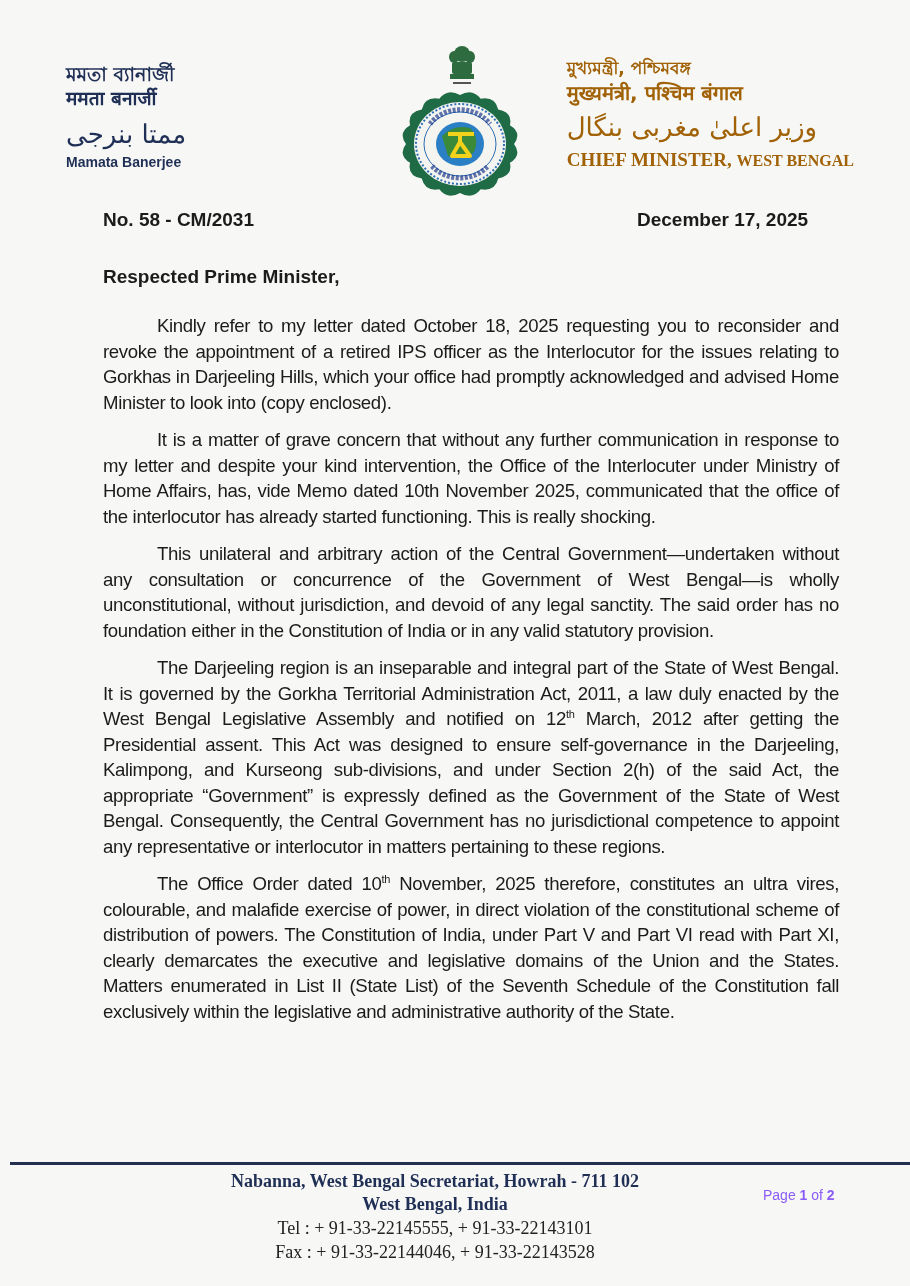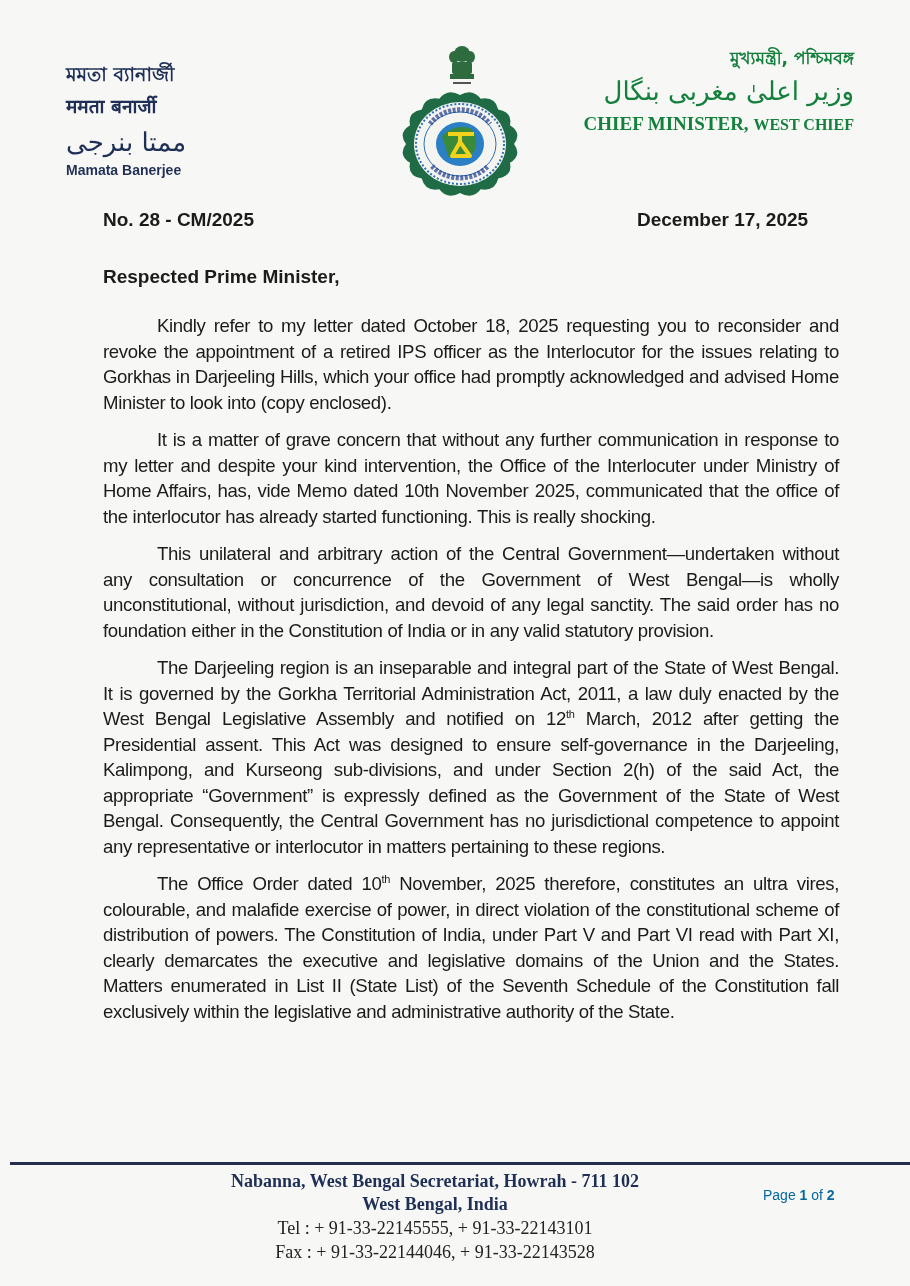--- a/index.html
+++ b/index.html
@@ -4,42 +4,42 @@
 <style>
   html, body { margin:0; padding:0; }
   body {
     width:910px; height:1286px; position:relative; overflow:hidden;
     background:#f7f7f5;
     font-family:"Liberation Sans", sans-serif;
     color:#1b1b1b;
   }
   .hdr-left { position:absolute; left:66px; top:62px; color:#1f2f55; }
   .beng1 { font-family:"DejaVu Sans", sans-serif; font-size:19px; line-height:24px; font-weight:bold; }
-  .beng2 { font-family:"DejaVu Sans", sans-serif; font-size:19px; line-height:24px; font-weight:bold;margin-top:8px; }
+  .beng2 { font-family:"DejaVu Sans", sans-serif; font-size:19px; line-height:24px; font-weight:bold; }
   .urdu-l { font-family:"DejaVu Serif", serif; font-size:26px; line-height:40px; direction:rtl; text-align:right; unicode-bidi:plaintext; margin-top:4px;}
   .name-en { font-family:"Liberation Sans", sans-serif; font-weight:bold; font-size:14px; margin-top:0px; color:#1f2f55;}
-  .hdr-right { position:absolute; right:56px; top:46px; text-align:right; color:#15803d; }
+  .hdr-right { position:absolute; right:56px; top:56px; color:#a16207; }
   .r-beng { font-family:"DejaVu Sans", sans-serif; font-size:17px; font-weight:bold; line-height:24px; }
   .r-hindi { font-family:"DejaVu Sans", sans-serif; font-size:20px; font-weight:bold; line-height:26px; }
   .r-urdu { font-family:"DejaVu Serif", serif; font-size:26px; line-height:42px; }
   .r-title { font-family:"Liberation Serif", serif; font-weight:bold; font-size:19px; line-height:24px; }
   .r-title .small { font-size:16px; }
   .emblem { position:absolute; left:445px; top:44px; width:34px; height:46px; }
   .seal { position:absolute; left:398px; top:88px; width:124px; height:112px; }
   .ref { position:absolute; left:103px; top:209px; font-weight:bold; font-size:19px; }
   .date { position:absolute; left:637px; top:209px; font-weight:bold; font-size:19px; }
   .salutation { position:absolute; left:103px; top:266px; font-weight:bold; font-size:19px; }
   .body-text { position:absolute; left:103px; top:313px; width:736px; }
   .para { font-size:18.6px; line-height:25.5px; text-align:justify; text-indent:54px; margin:0 0 12px 0; letter-spacing:-0.35px; }
   sup { font-size:11px; line-height:0; }
   .rule { position:absolute; left:10px; right:0; top:1162px; height:3px; background:#25304f; }
   .footer { position:absolute; left:200px; top:1170px; width:470px; text-align:center; font-family:"Liberation Serif", serif; color:#1f2f55; }
   .f1, .f2 { font-weight:bold; font-size:18px; line-height:23px; }
   .f3, .f4 { font-size:18px; line-height:24px; color:#222; }
-  .pageno { position:absolute; left:763px; top:1187px; font-size:14px; color:#0369a1; }
+  .pageno { position:absolute; left:763px; top:1187px; font-size:14px; color:#8b5cf6; }
   .pageno b { font-weight:bold; }
 </style>
 </head>
 <body>
 
 <div class="hdr-left">
   <div class="beng1">মমতা ব্যানার্জী</div>
   <div class="beng2">ममता बनार्जी</div>
   <div class="urdu-l">ممتا بنرجی</div>
   <div class="name-en">Mamata Banerjee</div>
@@ -65,28 +65,29 @@
     <ellipse rx="24" ry="22" fill="#2b7fc4"></ellipse>
     <path d="M-18,-8 Q-6,-20 10,-16 Q20,-6 14,8 Q2,18 -12,12 Z" fill="#3a8a3a"></path>
     <path d="M-12,-10 L14,-10 M0,-10 L0,-2 L-8,12 L10,12 L0,-2" stroke="#f2d21a" stroke-width="4" fill="none" stroke-linejoin="round"></path>
     <path d="M-30,-20 A36,32 0 0 1 30,-20" fill="none" stroke="#1f3a8a" stroke-width="5" stroke-dasharray="3 1.5" opacity="0.7"></path>
     <path d="M-28,22 A36,32 0 0 0 28,22" fill="none" stroke="#1f3a8a" stroke-width="5" stroke-dasharray="3 1.5" opacity="0.7"></path>
   </g>
 </svg>
 
 <div class="hdr-right">
   <div class="r-beng">মুখ্যমন্ত্রী, পশ্চিমবঙ্গ</div>
+  <div class="r-hindi">मुख्यमंत्री, पश्चिम बंगाल</div>
   <div class="r-urdu">وزیر اعلیٰ مغربی بنگال</div>
   <div class="r-title">
     <span>CHIEF MINISTER,</span>
-    <span class="small">WEST CHIEF</span>
+    <span class="small">WEST BENGAL</span>
   </div>
 </div>
 
-<div class="ref">No. 28 - CM/2025</div>
+<div class="ref">No. 58 - CM/2031</div>
 <div class="date">December 17, 2025</div>
 <div class="salutation">Respected Prime Minister,</div>
 
 <div class="body-text">
   <p class="para">Kindly refer to my letter dated October 18, 2025 requesting you to reconsider and revoke the appointment of a retired IPS officer as the Interlocutor for the issues relating to Gorkhas in Darjeeling Hills, which your office had promptly acknowledged and advised Home Minister to look into (copy enclosed).</p>
   <p class="para">It is a matter of grave concern that without any further communication in response to my letter and despite your kind intervention, the Office of the Interlocuter under Ministry of Home Affairs, has, vide Memo dated 10th November 2025, communicated that the office of the interlocutor has already started functioning. This is really shocking.</p>
   <p class="para">This unilateral and arbitrary action of the Central Government—undertaken without any consultation or concurrence of the Government of West Bengal—is wholly unconstitutional, without jurisdiction, and devoid of any legal sanctity. The said order has no foundation either in the Constitution of India or in any valid statutory provision.</p>
   <p class="para"><span>The Darjeeling region is an inseparable and integral part of the State of West Bengal. It is governed by the Gorkha Territorial Administration Act, 2011, a law duly enacted by the West Bengal Legislative Assembly and notified on 12</span><sup>th</sup><span> March, 2012 after getting the Presidential assent. This Act was designed to ensure self-governance in the Darjeeling, Kalimpong, and Kurseong sub-divisions, and under Section 2(h) of the said Act, the appropriate “Government” is expressly defined as the Government of the State of West Bengal. Consequently, the Central Government has no jurisdictional competence to appoint any representative or interlocutor in matters pertaining to these regions.</span></p>
   <p class="para"><span>The Office Order dated 10</span><sup>th</sup><span> November, 2025 therefore, constitutes an ultra vires, colourable, and malafide exercise of power, in direct violation of the constitutional scheme of distribution of powers. The Constitution of India, under Part V and Part VI read with Part XI, clearly demarcates the executive and legislative domains of the Union and the States. Matters enumerated in List II (State List) of the Seventh Schedule of the Constitution fall exclusively within the legislative and administrative authority of the State.</span></p>
 </div>

